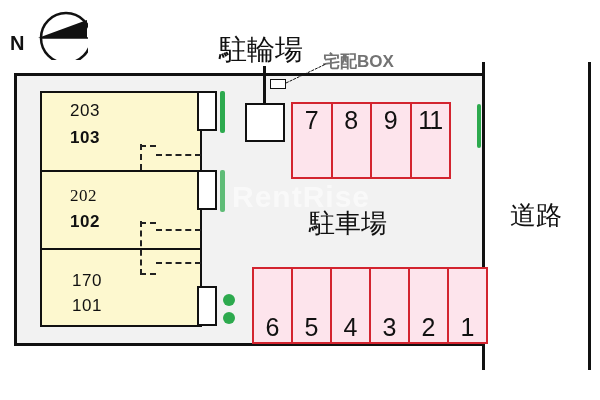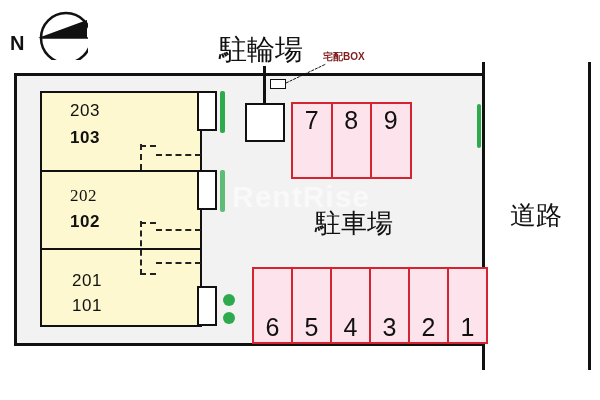--- a/index.html
+++ b/index.html
@@ -44,21 +44,21 @@
 
 <div class="abs building" style="top:91px;height:81px;">
   <span class="unit-label" style="left:28px;top:5px;">203</span>
   <span class="unit-label" style="left:28px;top:32px;font-weight:bold;">103</span>
 </div>
 <div class="abs building" style="top:170px;height:80px;">
   <span class="unit-label" style="left:28px;top:11px;font-family:Liberation Serif, serif;">202</span>
   <span class="unit-label" style="left:28px;top:37px;font-weight:bold;">102</span>
 </div>
 <div class="abs building" style="top:248px;height:79px;">
-  <span class="unit-label" style="left:30px;top:18px;">201</span>
+  <span class="unit-label" style="left:30px;top:18px;">170</span>
   <span class="unit-label" style="left:30px;top:43px;">101</span>
 </div>
 
 <div class="abs dashv" style="left:140px;top:144px;height:26px;"></div>
 <div class="abs dash" style="left:140px;top:145px;width:16px;"></div>
 <div class="abs dash" style="left:156px;top:154px;width:45px;"></div>
 <div class="abs dashv" style="left:140px;top:221px;height:54px;"></div>
 <div class="abs dash" style="left:140px;top:222px;width:16px;"></div>
 <div class="abs dash" style="left:156px;top:229px;width:45px;"></div>
 <div class="abs dash" style="left:156px;top:262px;width:45px;"></div>
@@ -72,32 +72,33 @@
 <div class="abs hedge" style="left:220px;top:170px;height:42px;opacity:0.75;"></div>
 <div class="abs shrub" style="left:223px;top:294px;"></div>
 <div class="abs shrub" style="left:223px;top:312px;"></div>
 <div class="abs hedge" style="left:477px;top:104px;height:44px;width:4px;"></div>
 <div class="abs hedge" style="left:476px;top:298px;height:42px;"></div>
 
 <div class="abs big-label" style="left:219px;top:31px;font-size:28px;">駐輪場</div>
 <div class="abs" style="left:263px;top:66px;width:3px;height:56px;background:#111;"></div>
 <div class="abs" style="left:245px;top:103px;width:40px;height:39px;background:#fff;border:2.5px solid #111;"></div>
 
-<div class="abs" style="left:323px;top:50px;font-size:10px;font-weight:bold;color:#7f1d1d;">宅配BOX</div>
+<div class="abs" style="left:323px;top:50px;font-size:17px;font-weight:bold;color:#737373;">宅配BOX</div>
 <svg class="abs" style="left:280px;top:60px;" width="50" height="30">
   <line x1="6" y1="23" x2="46" y2="4" stroke="#111" stroke-width="1" stroke-dasharray="3,1"></line>
 </svg>
 <div class="abs" style="left:270px;top:79px;width:16px;height:10px;background:#fff;border:1.5px solid #111;"></div>
 
-<div class="abs big-label" style="left:309px;top:206px;margin-left:6px;">駐車場</div>
+<div class="abs big-label" style="left:309px;top:206px;">駐車場</div>
 
 <div class="abs" style="left:291px;top:102px;display:flex;">
   <div class="stall top">7</div>
   <div class="stall top" style="margin-left:-2px;">8</div>
   <div class="stall top" style="margin-left:-2px;">9</div>
+  <div class="stall top" style="margin-left:-2px;letter-spacing:-1px;">11</div>
 </div>
 
 <div class="abs" style="left:252px;top:267px;display:flex;">
   <div class="stall bottom">6</div>
   <div class="stall bottom" style="margin-left:-2px;">5</div>
   <div class="stall bottom" style="margin-left:-2px;">4</div>
   <div class="stall bottom" style="margin-left:-2px;">3</div>
   <div class="stall bottom" style="margin-left:-2px;">2</div>
   <div class="stall bottom" style="margin-left:-2px;">1</div>
 </div>

